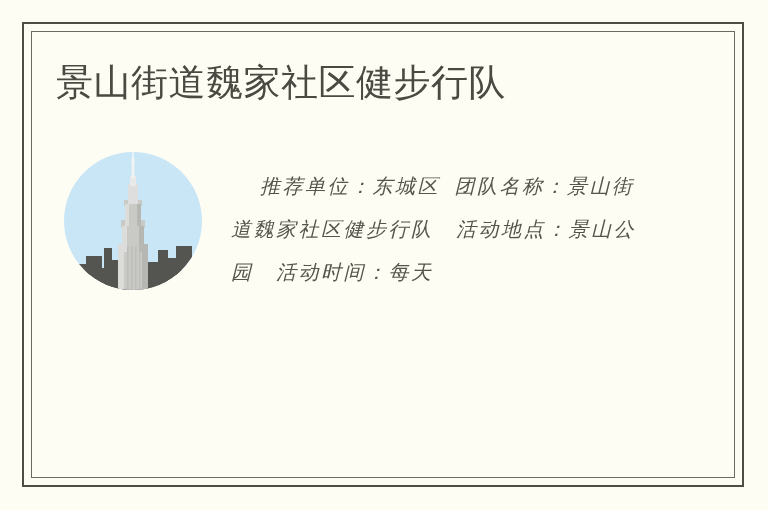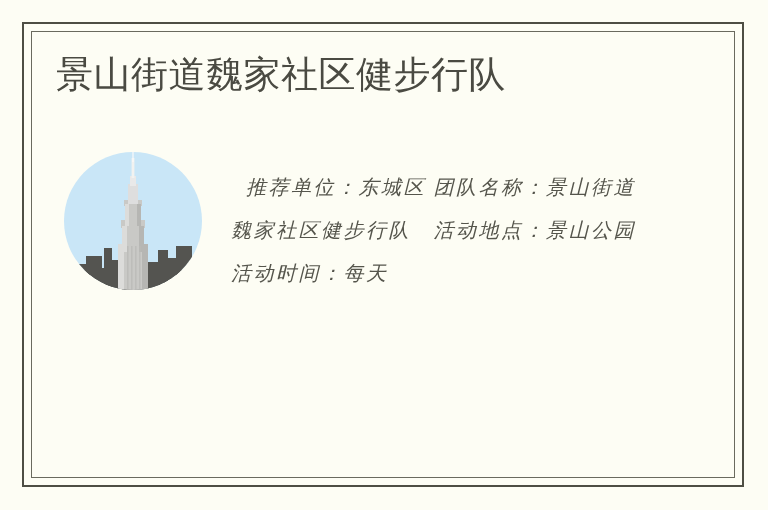--- a/index.html
+++ b/index.html
@@ -41,26 +41,26 @@
     width: 704px;
     height: 447px;
     border: 1px solid #6a6a5e;
     box-sizing: border-box;
     pointer-events: none;
   }
 
   #page-title {
     position: absolute;
     left: 56px;
-    top: 52px;
+    top: 62px;
     font-size: 37px;
     line-height: 46px;
     letter-spacing: 0.5px;
     color: #4a4a42;
-    font-family: Liberation Serif, serif;
+    font-family: Liberation Mono, monospace;
     white-space: nowrap;
   }
 
   
   #illustration {
     position: absolute;
     left: 64px;
     top: 152px;
     width: 138px;
     height: 138px;
@@ -73,21 +73,21 @@
 
   
   #detail-block {
     position: absolute;
     left: 231px;
     top: 166px;
     width: 420px;
     font-size: 20px;
     line-height: 43px;
     color: #55554c;
-    font-family: Liberation Serif, serif;
+    font-family: Liberation Mono, monospace;
     font-style: italic;
     letter-spacing: 2.5px;
     white-space: pre-wrap;
     word-break: break-all;
   }
 </style>
 </head>
 <body>
 
 <div id="card">

